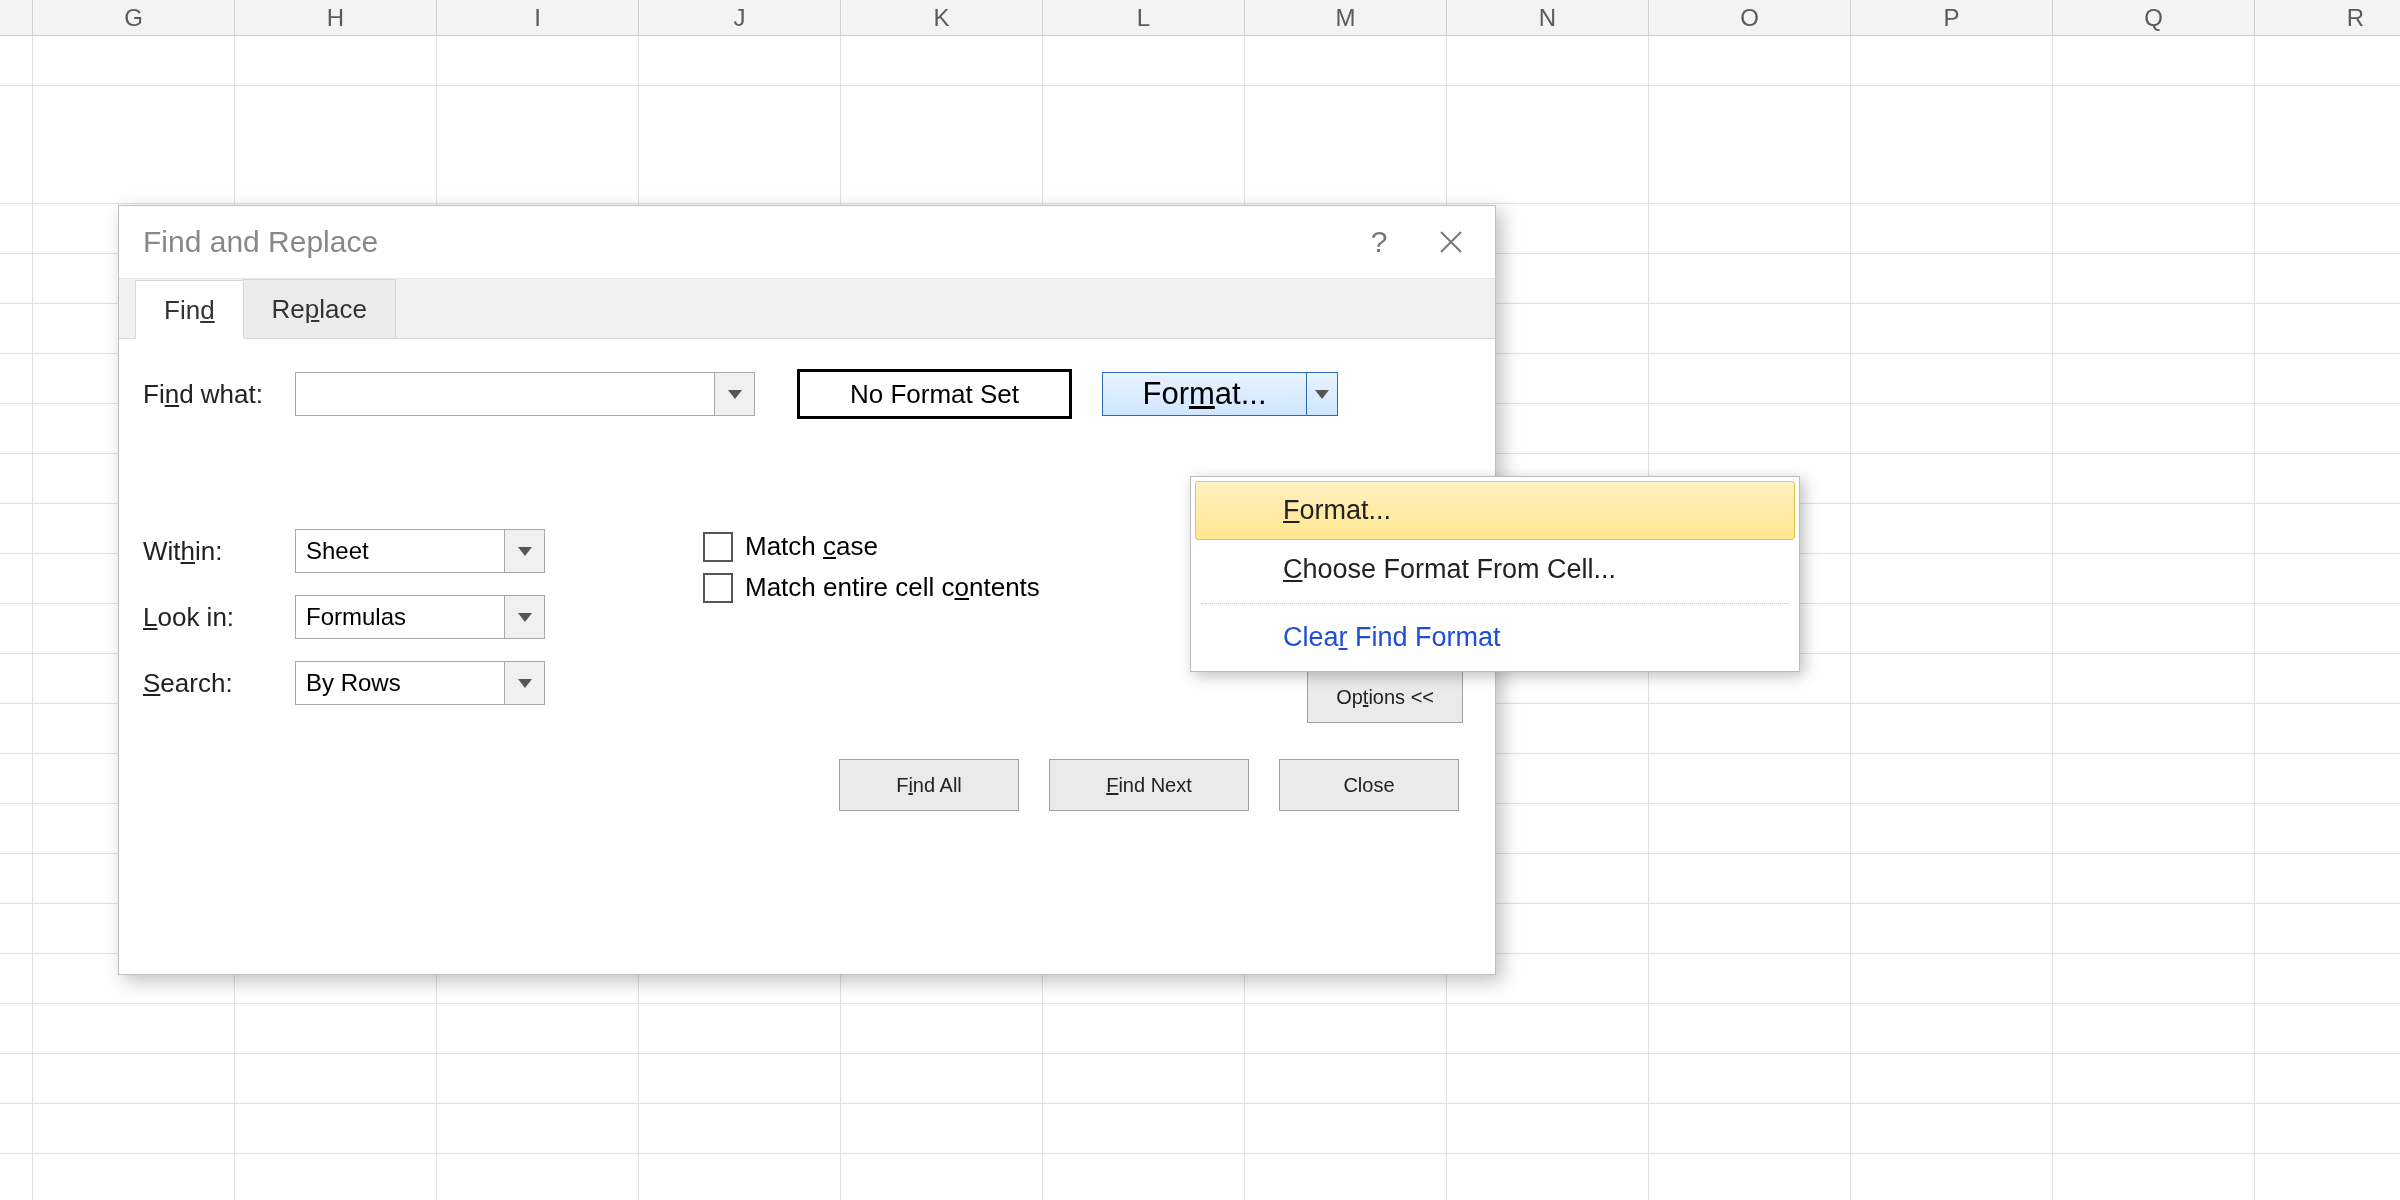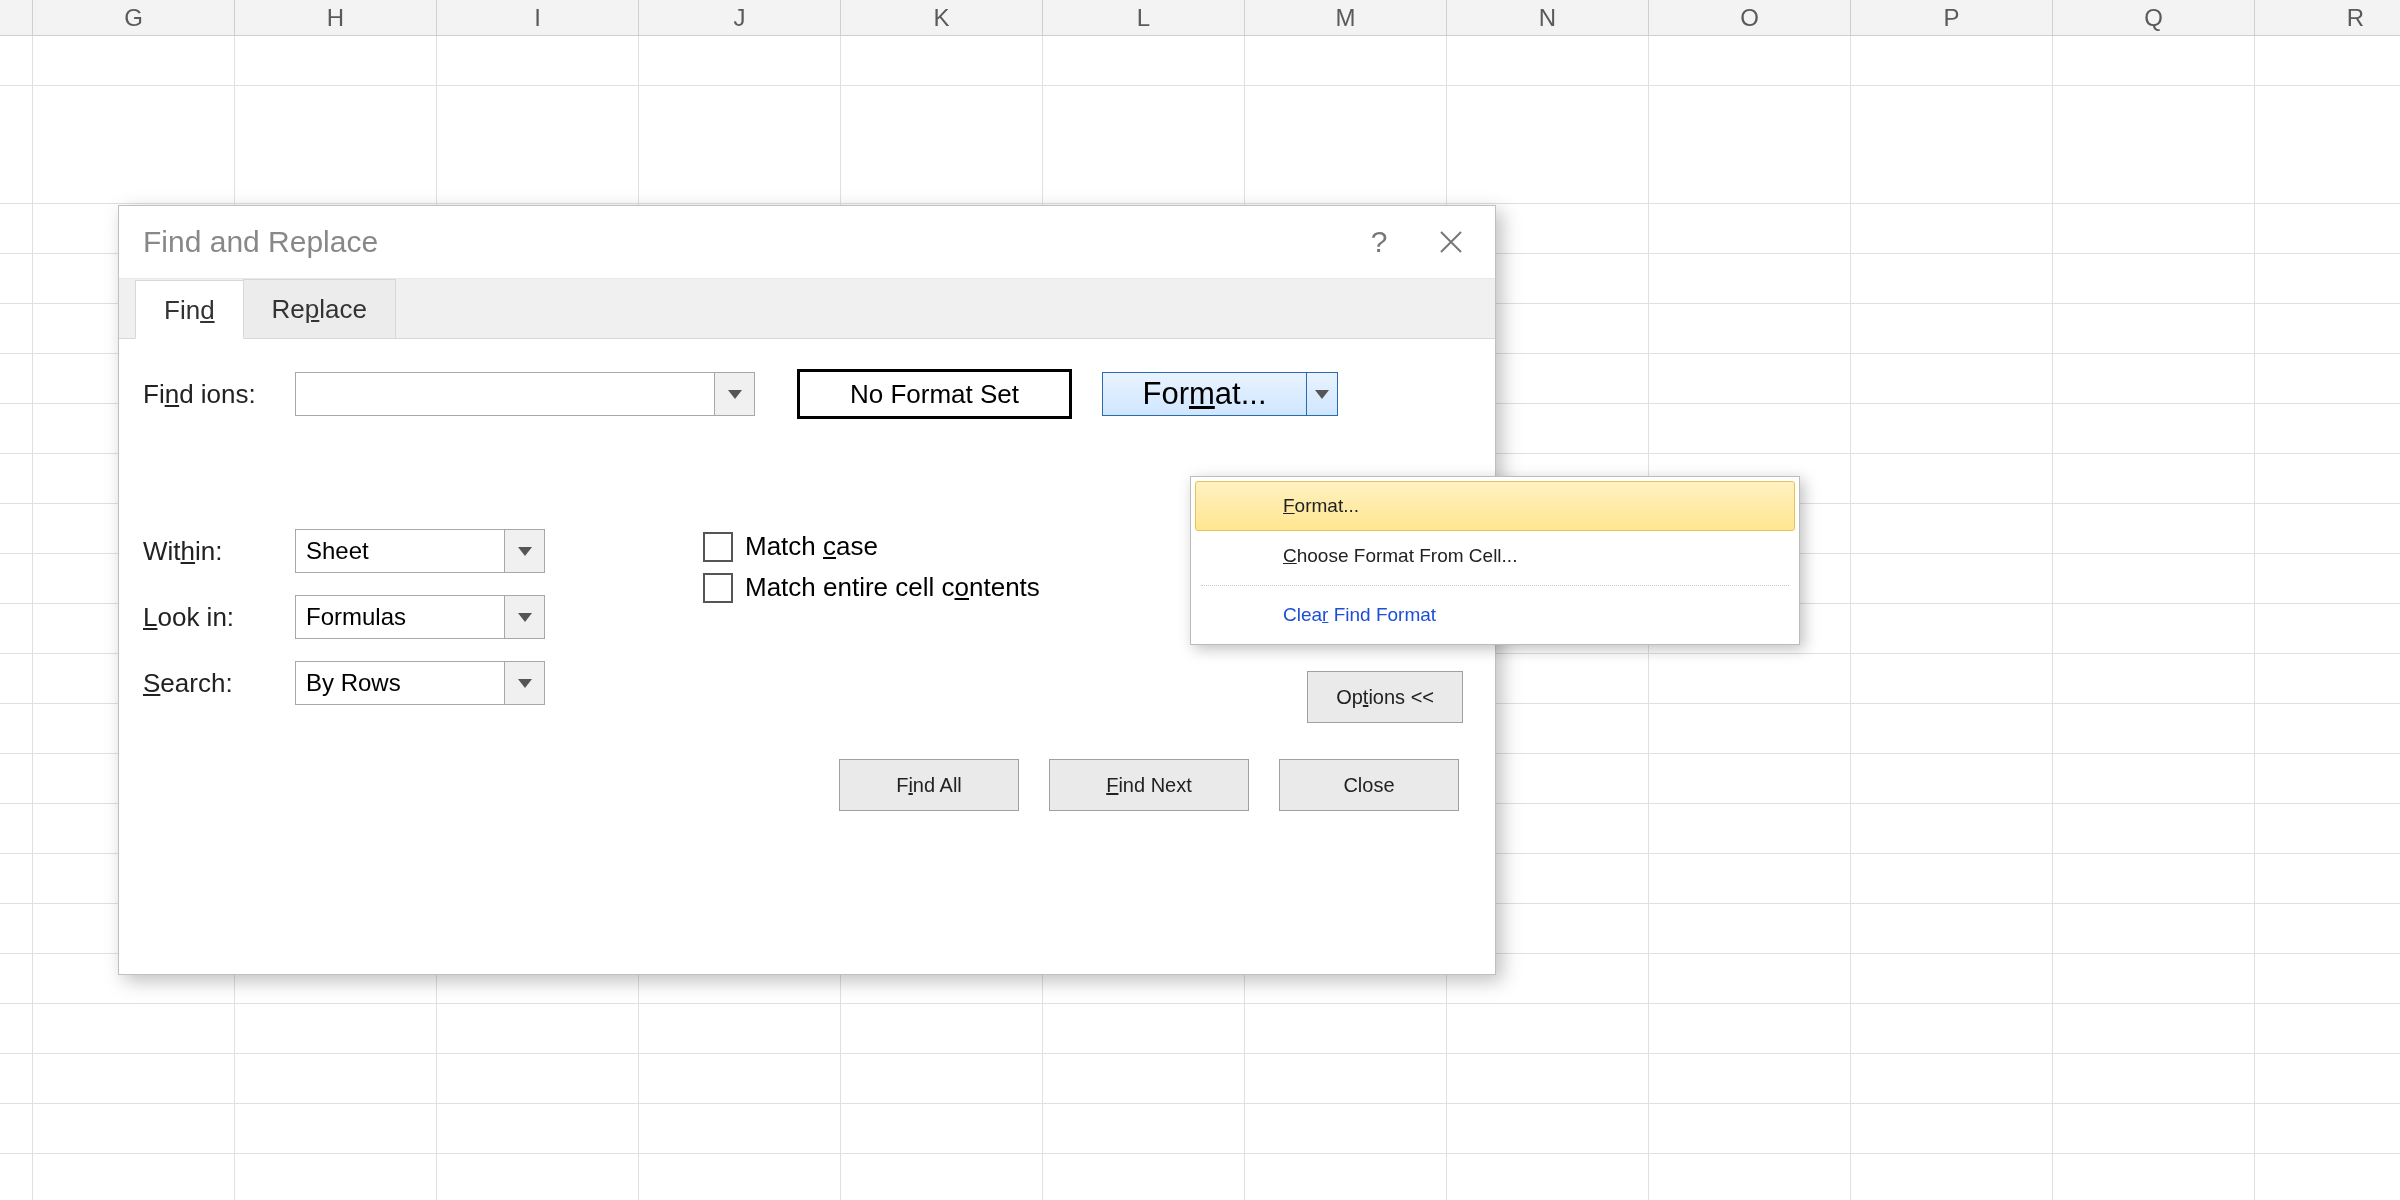--- a/index.html
+++ b/index.html
@@ -220,21 +220,21 @@
   left: 1190px;
   top: 476px;
   width: 610px;
   background: #fff;
   border: 1px solid #bcbcbc;
   box-shadow: 4px 4px 14px rgba(0,0,0,0.25);
   padding: 4px;
 }
 .menuitem {
   padding: 14px 18px 14px 88px;
-  font-size: 19px;
+  font-size: 27px;
   color: #222;
 }
 .menuitem.hover {
   background: linear-gradient(#fff1c2,#ffe68f);
   border: 1px solid #e6c35a;
   border-radius: 3px;
   padding: 13px 17px 13px 87px;
 }
 .menuitem.disabled { color: #1d4ed8; }
 .menusep {
@@ -612,21 +612,21 @@
     </div>
     <div class="tab">
       <span>Re</span><span class="under">p</span><span>lace</span>
     </div>
   </div>
 
   <div class="tabbody">
 
     <div class="frow">
       <div class="flabel">
-        <span>Fi</span><span class="under">n</span><span>d ions:</span>
+        <span>Fi</span><span class="under">n</span><span>d what:</span>
       </div>
       <div class="combo wide">
         <div class="txt"></div>
         <div class="drop">
             <div class="chev"></div>
           </div>
       </div>
       <div class="fmtpreview">No Format Set</div>
       <div class="fmtbtn">
         <div class="main">

